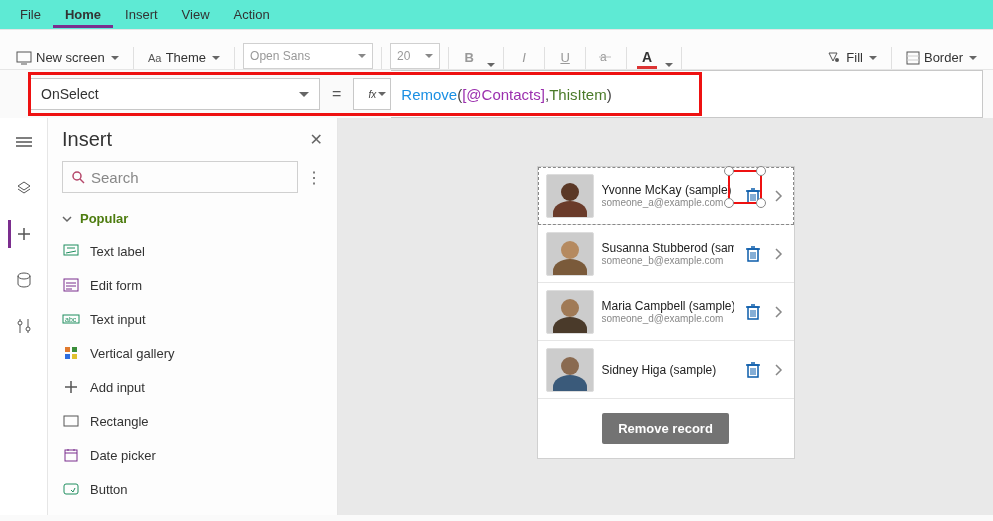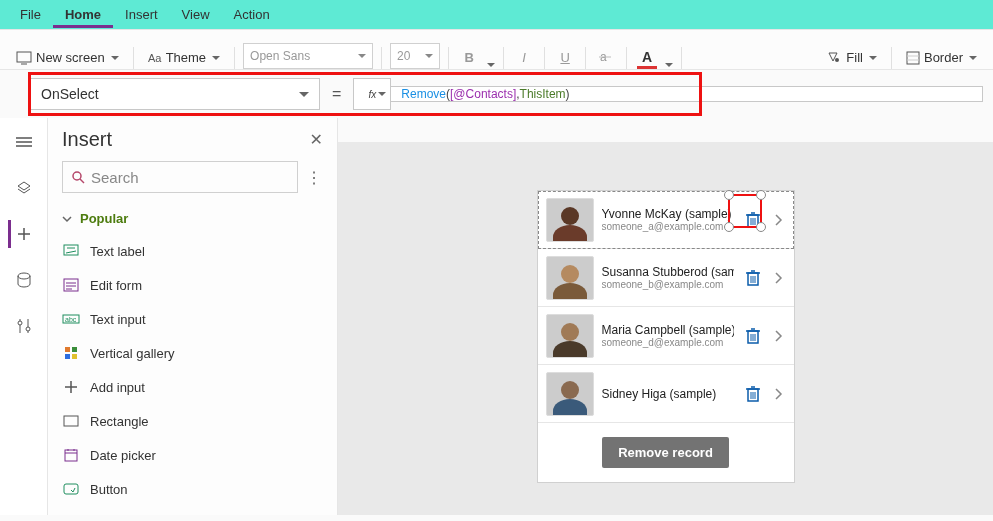--- a/index.html
+++ b/index.html
@@ -23,42 +23,42 @@
   .chev { width:0; height:0; border:4px solid transparent; border-top-color:#666; display:inline-block; margin-left:2px; transform:translateY(2px);}
 
   
   .formula-wrap { position: relative; height: 48px; display:flex; align-items:center; padding: 6px 10px; }
   .red-box { position:absolute; left: 28px; top: 2px; width: 674px; height: 44px; border: 3px solid #e11; z-index:3; pointer-events:none;}
   .prop-select { width: 290px; height: 32px; border:1px solid #c8c8c8; background:#fff; display:flex; align-items:center; padding:0 10px; font-size:14px; color:#333; position:relative; margin-left: 20px;}
   .prop-select::after{content:""; position:absolute; right:10px; top:50%; border:5px solid transparent; border-top-color:#666; transform:translateY(-2px);}
   .eq { padding: 0 12px; font-size: 16px; color:#555; }
   .fx-box { width: 38px; height:32px; border:1px solid #c8c8c8; background:#fff; display:flex; align-items:center; justify-content:center; font-style:italic; font-size:10px; color:#444; cursor:pointer; position:relative;}
   .fx-box::after{content:""; position:absolute; right:4px; top:50%; border:4px solid transparent; border-top-color:#666; transform:translateY(-2px);}
-  .formula-input { flex:1; height:16px; border:1px solid #c8c8c8; border-left:none; background:#fff; display:flex; align-items:center; padding:0 10px; font-family: Consolas, monospace; font-size:12px;}
+  .formula-input { flex:1; height:48px; border:1px solid #c8c8c8; border-left:none; background:#fff; display:flex; align-items:center; padding:0 10px; font-family: Consolas, monospace; font-size:15px;}
   .tok-fn{color:#1a8fe3;} .tok-ds{color:#9b2fae;} .tok-kw{color:#4a7a28;} .tok-p{color:#444;}
 
   
   .body { display:flex; height: calc(521px - 36px - 40px - 48px); }
 
   .leftrail { width: 48px; background:#fff; border-right:1px solid #e6e6e6; display:flex; flex-direction:column; align-items:center; padding-top:10px; gap:18px;}
   .leftrail .railbtn { width:28px; height:28px; display:flex; align-items:center; justify-content:center; cursor:pointer; color:#555;}
   .leftrail .railbtn.active { border-left: 3px solid #7b2e8e; margin-left:-3px; }
 
   .insert-panel { width: 290px; background:#fdfdfd; border-right:1px solid #e6e6e6; display:flex; flex-direction:column;}
   .insert-panel .hdr { display:flex; align-items:center; padding:10px 14px; font-size:20px; font-weight:400; color:#333;}
   .insert-panel .hdr .close { margin-left:auto; cursor:pointer; font-size:16px; color:#666;}
   .insert-panel .searchrow{ display:flex; align-items:center; padding:0 14px 10px; gap:8px;}
   .insert-panel .searchbox{ flex:1; height:32px; border:1px solid #d0d0d0; display:flex; align-items:center; padding:7px 8px; gap:6px; color:#888; font-size:15px;}
   .insert-panel .dots{ cursor:pointer; color:#666; font-size:16px; letter-spacing:1px;}
   .insert-panel .section-hdr{ padding:8px 14px; font-size:13px; font-weight:600; color:#4d7c0f; display:flex; align-items:center; gap:8px; cursor:pointer;}
   .insert-panel .list{ display:flex; flex-direction:column;}
   .insert-panel .li{ padding:8px 14px 8px 14px; display:flex; align-items:center; gap:10px; font-size:13px; color:#333; cursor:pointer;}
   .insert-panel .li .ic{ width:18px; height:18px; display:flex; align-items:center; justify-content:center;}
 
-  .canvas { flex:1; background:#e9e9e9; position:relative; padding: 48px 40px; display:flex; justify-content:center; align-items:flex-start;margin-top:24px;}
+  .canvas { flex:1; background:#e9e9e9; position:relative; padding: 48px 40px; display:flex; justify-content:center; align-items:flex-start;}
   .gallery { width: 258px; background:#fff; border:1px solid #d0d0d0;}
   .gallery .row{ position:relative; height:58px; border-bottom:1px solid #e6e6e6; display:flex; align-items:center; padding:6px 8px; gap:8px;}
   .gallery .row.sel{ outline:1px dashed #888; outline-offset:-1px;}
   .gallery .avatar{ width:48px; height:44px; background:#ccc; border-radius:2px; border:1px solid #ddd; position:relative; overflow:hidden;}
   .avatar::after{content:""; position:absolute; left:50%; top:8px; width:18px; height:18px; background:#aaa; border-radius:50%; transform:translateX(-50%);}
   .avatar::before{content:""; position:absolute; left:50%; bottom:-8px; width:34px; height:24px; background:#aaa; border-radius:50% 50% 0 0; transform:translateX(-50%);}
   .av-a::after{background:#5a3826;} .av-a::before{background:#6a3b2a;}
   .av-b::after{background:#b58a60;} .av-b::before{background:#7a5a3a;}
   .av-c::after{background:#a07a56;} .av-c::before{background:#4a3a2a;}
   .av-d::after{background:#8a6a50;} .av-d::before{background:#3a5a7a;}

